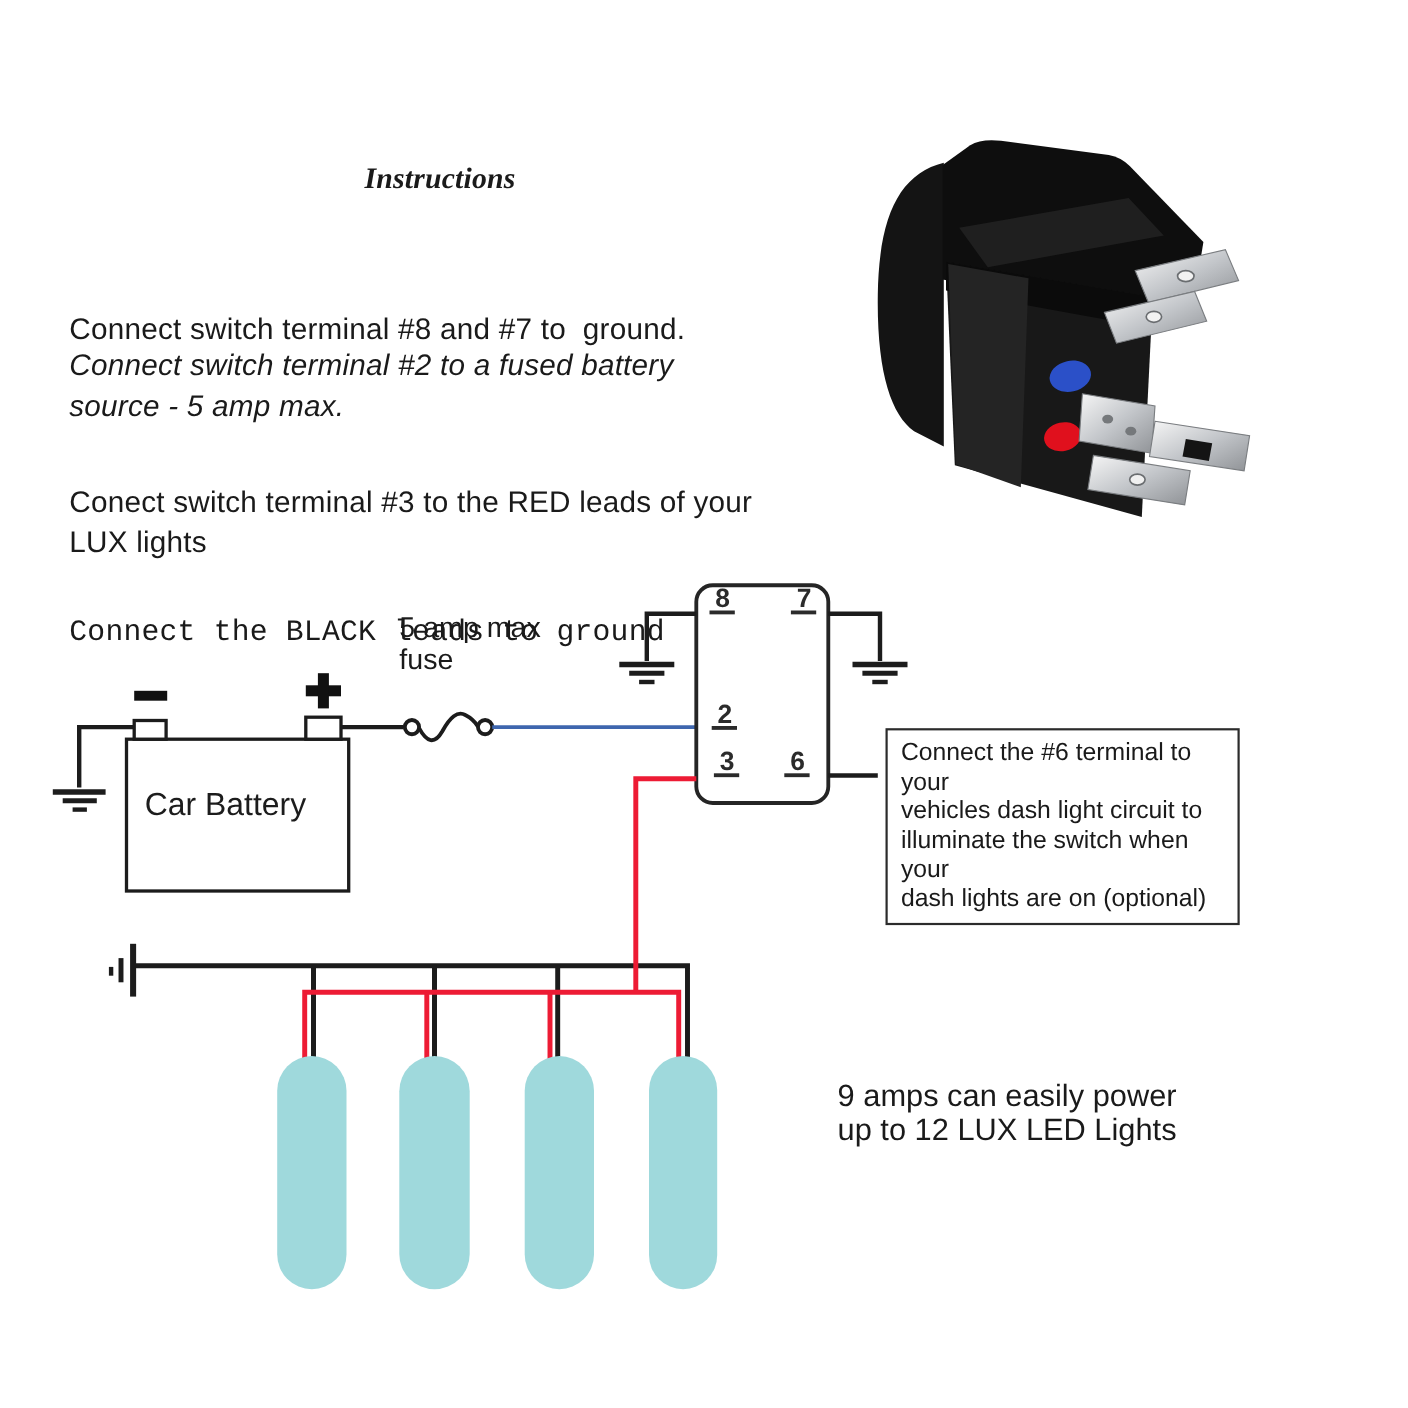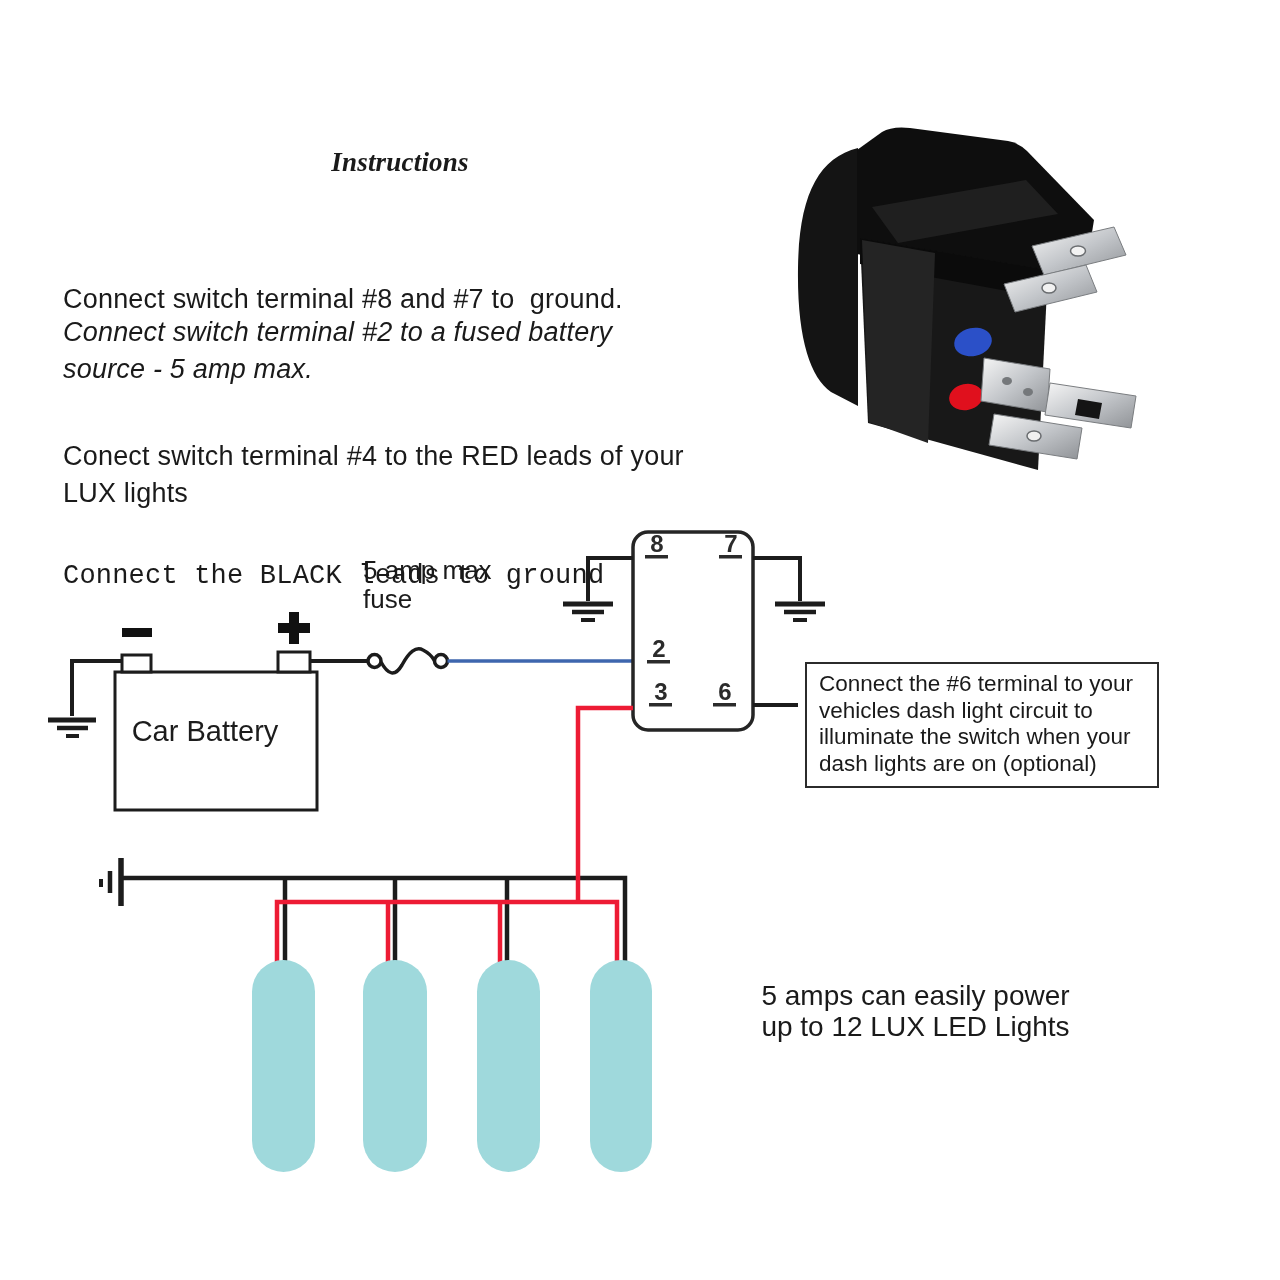--- a/index.html
+++ b/index.html
@@ -15,49 +15,49 @@
   .step{
     left:63px;width:720px;font-size:27px;line-height:37px;
     white-space:pre-wrap;letter-spacing:.2px;
   }
   #step1{top:233px;margin-top:48px;} #step2{top:314px;font-style:italic;} #step3{top:438px;} #step4{top:558px;font-family:Liberation Mono, monospace;}
   #fuse-label{
     left:363px;top:556px;font-size:26px;font-weight:normal;line-height:29px;
     white-space:pre-wrap;
   }
   #note-box{
-    left:805px;top:662px;width:354px;box-sizing:border-box;
+    left:805px;top:662px;width:322px;box-sizing:border-box;
     border:2px solid #2b2b2b;background:#fff;padding:7px 10px 9px 12px;
     font-size:22.5px;line-height:26.5px;white-space:pre-wrap;
   }
   #caption{
     left:688px;top:980px;width:455px;text-align:center;
     font-size:28px;line-height:31px;white-space:pre-wrap;
   }
   svg{position:absolute;left:0;top:0;}
   svg text{font-family:"Liberation Sans", sans-serif;}
   .termnum{font-size:24px;font-weight:bold;fill:#2b2b2b;}
 </style>
 </head>
 <body>
 
 <div class="abs" id="title">Instructions</div>
 <div class="abs step" id="step1">Connect switch terminal #8 and #7 to  ground.</div>
 <div class="abs step" id="step2">Connect switch terminal #2 to a fused battery
 source - 5 amp max.</div>
-<div class="abs step" id="step3">Conect switch terminal #4 to the RED leads of your
+<div class="abs step" id="step3">Conect switch terminal #3 to the RED leads of your
 LUX lights</div>
 <div class="abs step" id="step4">Connect the BLACK leads to ground</div>
 <div class="abs" id="fuse-label">5 amp max
 fuse</div>
 <div class="abs" id="note-box">Connect the #6 terminal to your
 vehicles dash light circuit to
 illuminate the switch when your
 dash lights are on (optional)</div>
-<div class="abs" id="caption">5 amps can easily power
+<div class="abs" id="caption">9 amps can easily power
 up to 12 LUX LED Lights</div>
 
 <svg width="1280" height="1280" viewBox="0 0 1280 1280">
   <defs>
     <linearGradient id="metalg" x1="0" y1="0" x2="1" y2="1">
       <stop offset="0" stop-color="#f6f6f6"></stop>
       <stop offset="0.5" stop-color="#c3c6ca"></stop>
       <stop offset="1" stop-color="#8f9296"></stop>
     </linearGradient>
   </defs>

